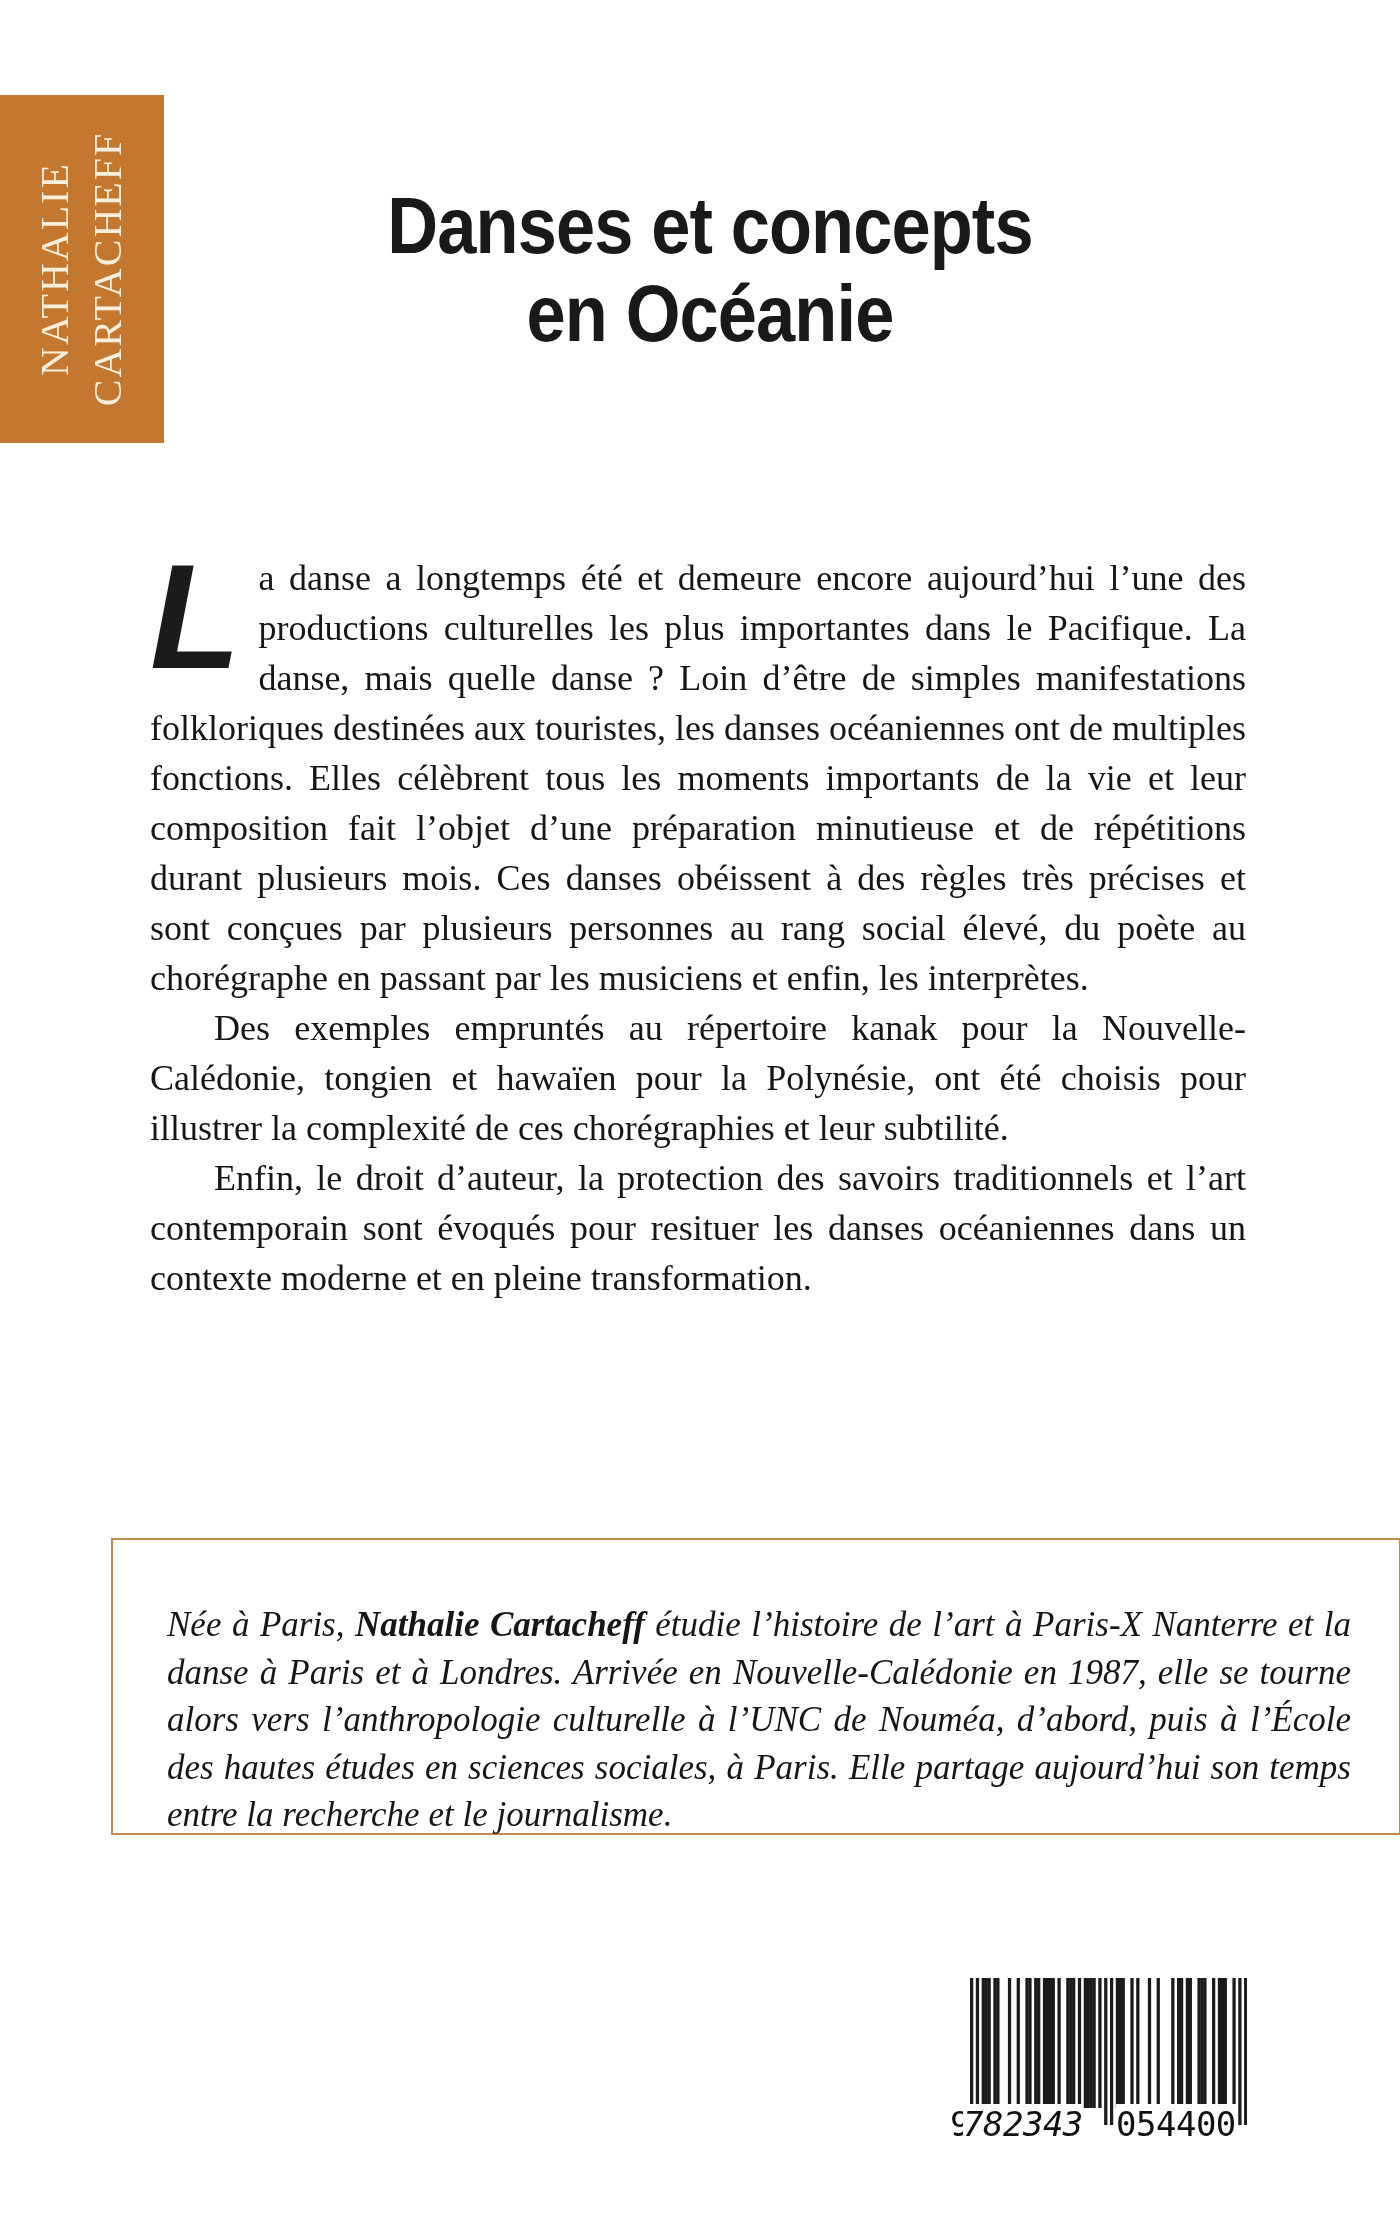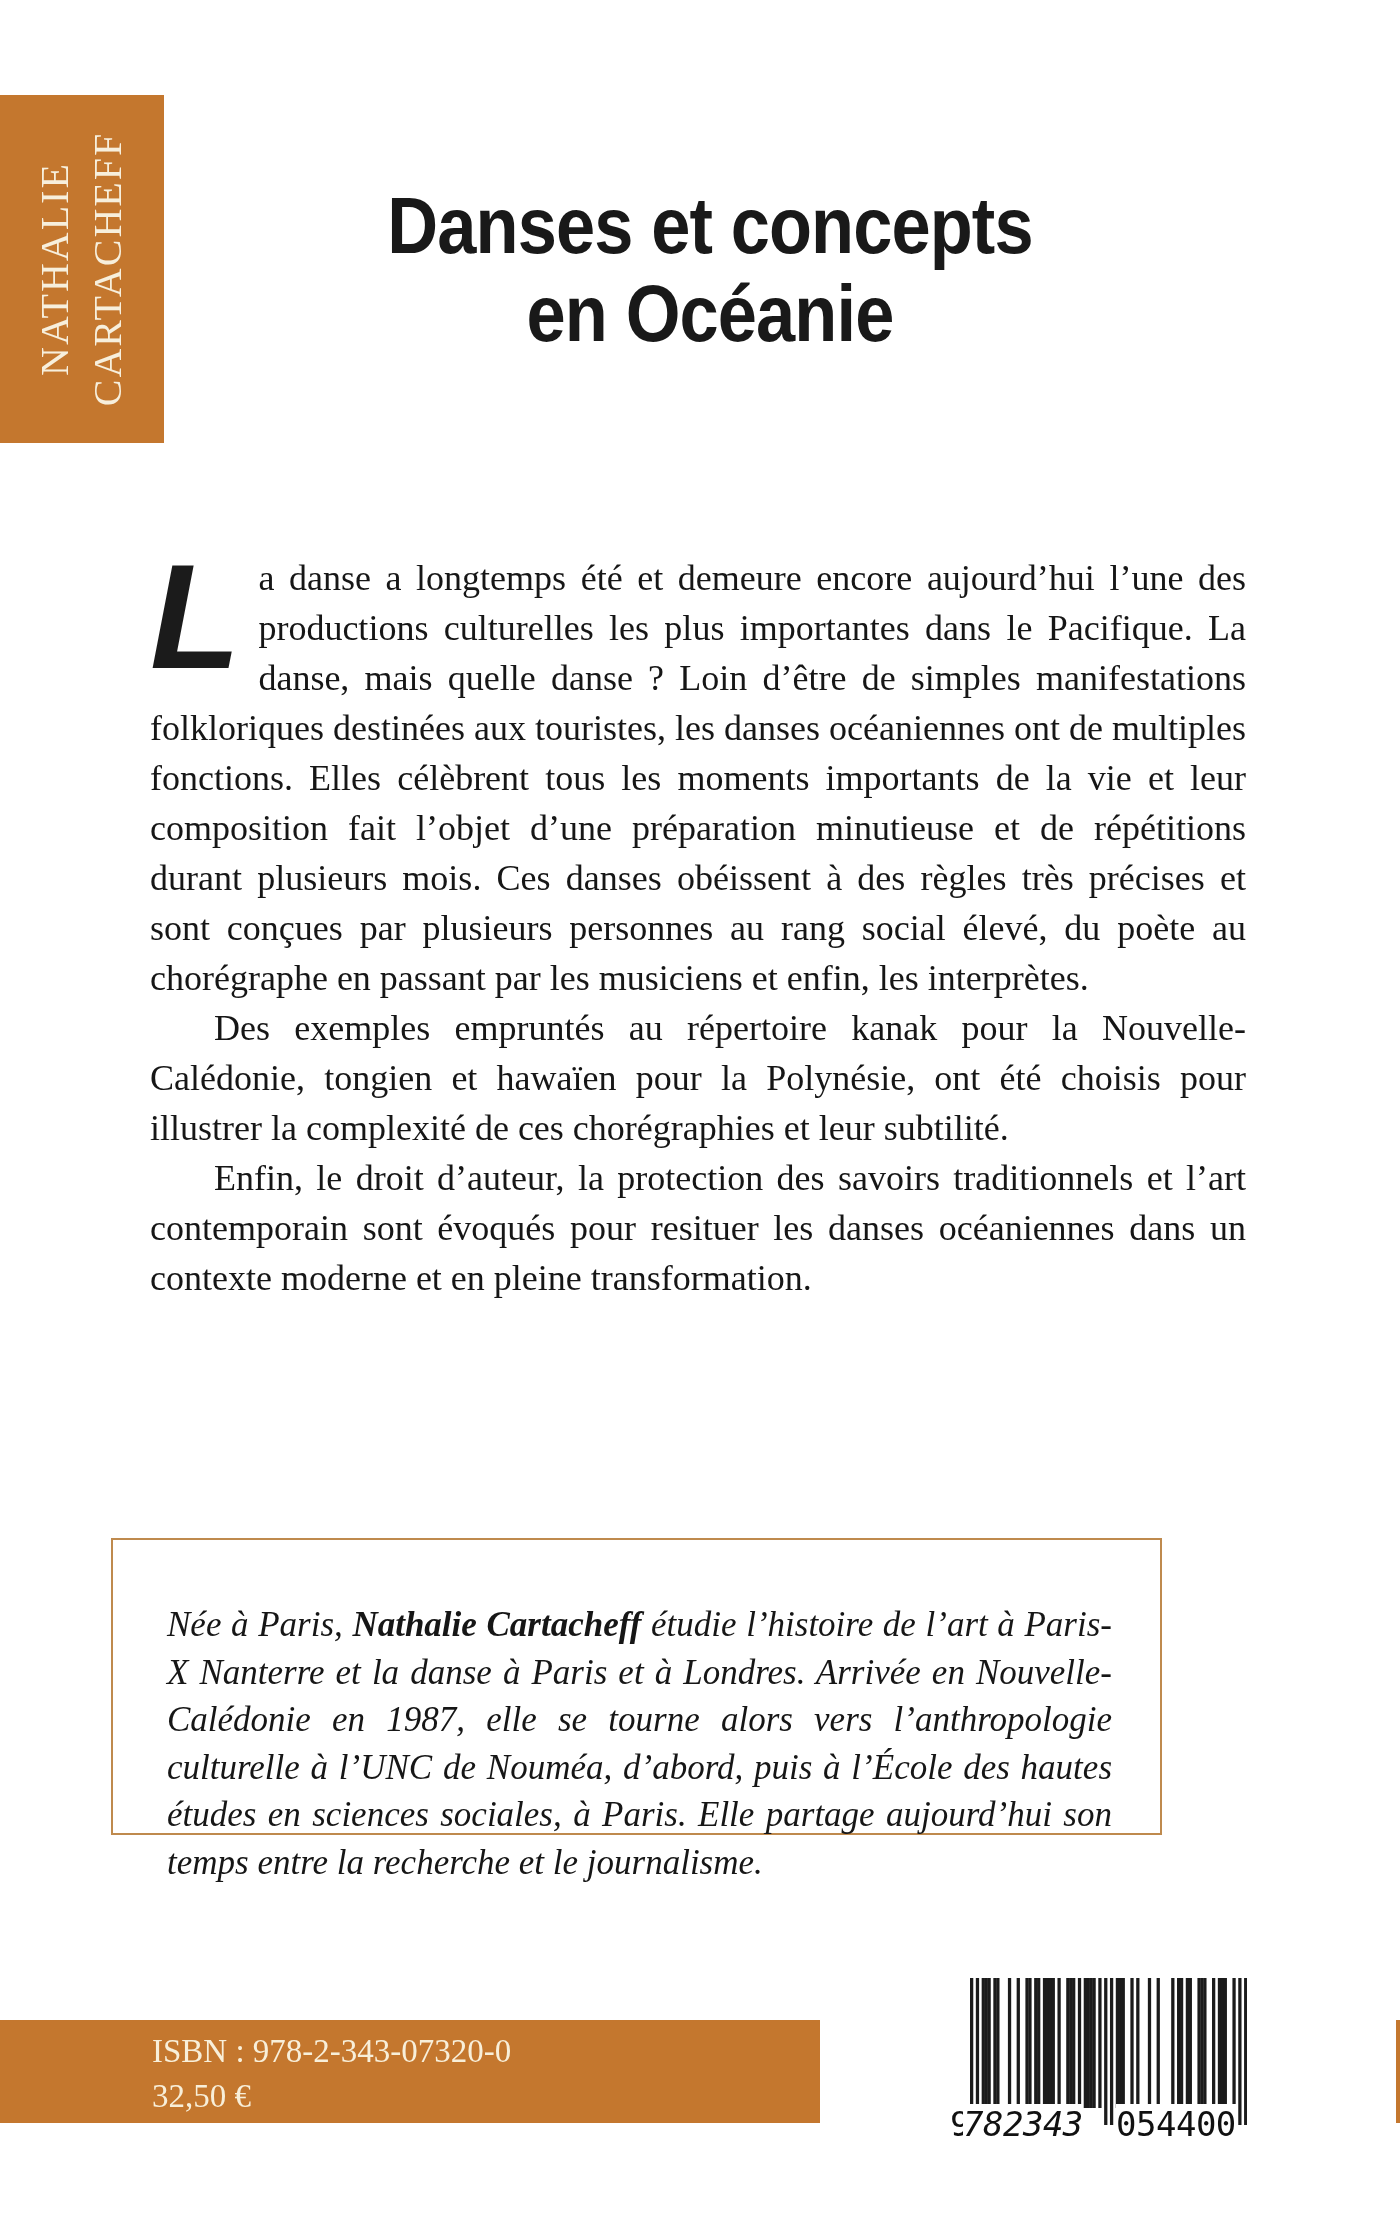--- a/index.html
+++ b/index.html
@@ -48,21 +48,21 @@
   .dropcap{
     float:left;
     font-family:"Liberation Sans", sans-serif;
     font-weight:bold;font-style:italic;
     font-size:148px;line-height:100px;
     padding:14px 18px 2px 0;
     color:#1b1b1b;
   }
   
   .bio-box{
-    position:absolute;left:111px;top:1538px;width:1051px;height:297px;
+    position:absolute;left:111px;top:1538px;width:1290px;height:297px;
     border:2px solid #BF8A4E;
     box-sizing:border-box;
   }
   .bio-text{
     position:absolute;left:54px;right:48px;top:26px;
     font-style:italic;
     font-size:35px;line-height:47.5px;
     text-align:justify;
   }
   .bio-text strong{font-weight:bold;font-style:italic;}
@@ -115,26 +115,20 @@
   <div class="body-text">
     <p><span class="dropcap">L</span><span>a danse a longtemps été et demeure encore aujourd’hui l’une des productions culturelles les plus importantes dans le Pacifique. La danse, mais quelle danse ? Loin d’être de simples manifestations folkloriques destinées aux touristes, les danses océaniennes ont de multiples fonctions. Elles célèbrent tous les moments importants de la vie et leur composition fait l’objet d’une préparation minutieuse et de répétitions durant plusieurs mois. Ces danses obéissent à des règles très précises et sont conçues par plusieurs personnes au rang social élevé, du poète au chorégraphe en passant par les musiciens et enfin, les interprètes.</span></p>
     <p>Des exemples empruntés au répertoire kanak pour la Nouvelle-Calédonie, tongien et hawaïen pour la Polynésie, ont été choisis pour illustrer la complexité de ces chorégraphies et leur subtilité.</p>
     <p>Enfin, le droit d’auteur, la protection des savoirs traditionnels et l’art contemporain sont évoqués pour resituer les danses océaniennes dans un contexte moderne et en pleine transformation.</p>
   </div>
 
   <div class="bio-box">
     <p class="bio-text"><span>Née à Paris, </span><strong>Nathalie Cartacheff</strong><span> étudie l’histoire de l’art à Paris-X Nanterre et la danse à Paris et à Londres. Arrivée en Nouvelle-Calédonie en 1987, elle se tourne alors vers l’anthropologie culturelle à l’UNC de Nouméa, d’abord, puis à l’École des hautes études en sciences sociales, à Paris. Elle partage aujourd’hui son temps entre la recherche et le journalisme.</span></p>
   </div>
 
-  <div class="isbn-bar">
-    <div class="isbn-text">
-      <div>ISBN : 978-2-343-07320-0</div>
-      <div>32,50 €</div>
-    </div>
-  </div>
 
   <div class="barcode-panel"></div>
 
   <div class="barcode">
     <svg width="277" height="147" viewBox="0 0 277 147" fill="#1b1b1b">
         <rect x="0.00" y="0" width="3.27" height="147"></rect>
         <rect x="5.83" y="0" width="3.27" height="147"></rect>
         <rect x="11.66" y="0" width="3.27" height="130"></rect>
         <rect x="14.58" y="0" width="3.27" height="130"></rect>
         <rect x="17.49" y="0" width="3.27" height="130"></rect>

